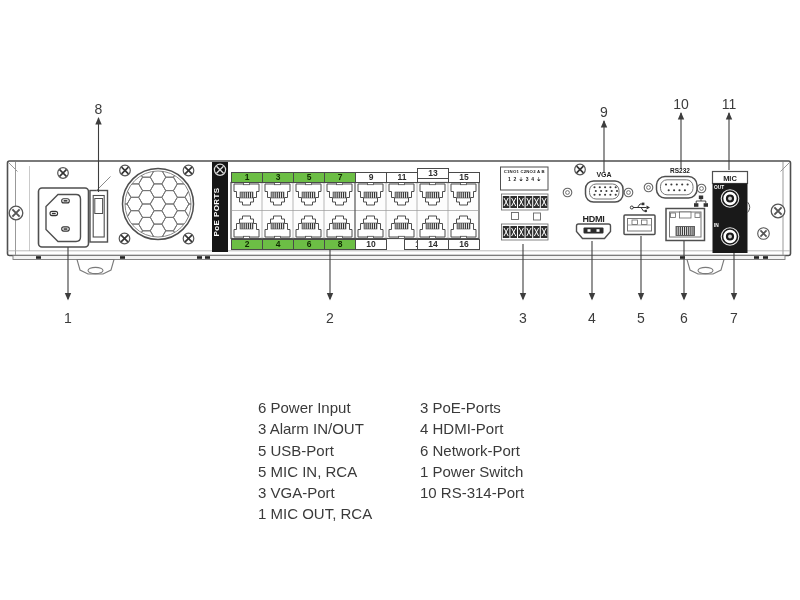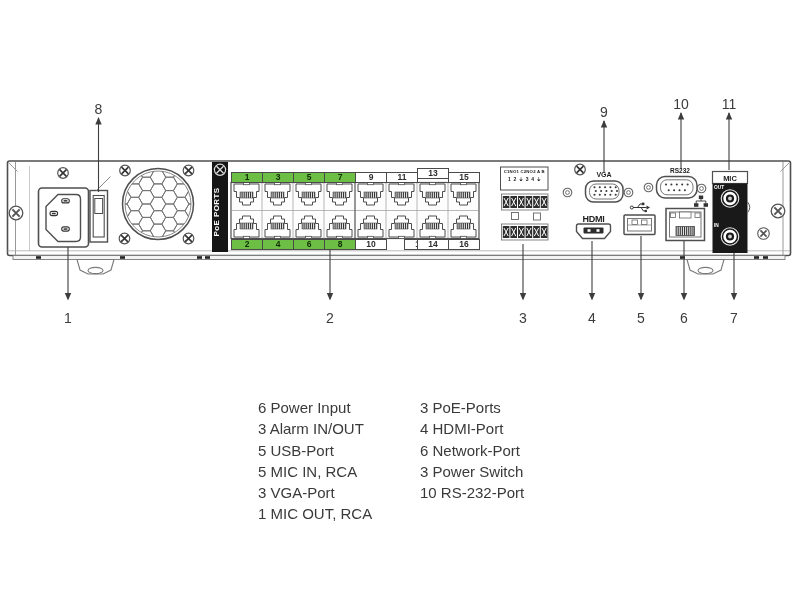--- a/index.html
+++ b/index.html
@@ -404,19 +404,19 @@
 <div class="cnum" style="left:717px;top:96px">11</div>
 
 <div>
   <div class="leg" style="left:258px;top:399px">6 Power Input</div>
   <div class="leg" style="left:420px;top:399px">3 PoE-Ports</div>
   <div class="leg" style="left:258px;top:420px">3 Alarm IN/OUT</div>
   <div class="leg" style="left:420px;top:420px">4 HDMI-Port</div>
   <div class="leg" style="left:258px;top:441.5px">5 USB-Port</div>
   <div class="leg" style="left:420px;top:441.5px">6 Network-Port</div>
   <div class="leg" style="left:258px;top:462.5px">5 MIC IN, RCA</div>
-  <div class="leg" style="left:420px;top:462.5px">3 Power Switch</div>
+  <div class="leg" style="left:420px;top:462.5px">1 Power Switch</div>
   <div class="leg" style="left:258px;top:483.5px">3 VGA-Port</div>
-  <div class="leg" style="left:420px;top:483.5px">10 RS-232-Port</div>
+  <div class="leg" style="left:420px;top:483.5px">10 RS-314-Port</div>
   <div class="leg" style="left:258px;top:504.5px">1 MIC OUT, RCA</div>
 </div>
 
 </div>
 
 </body></html>

